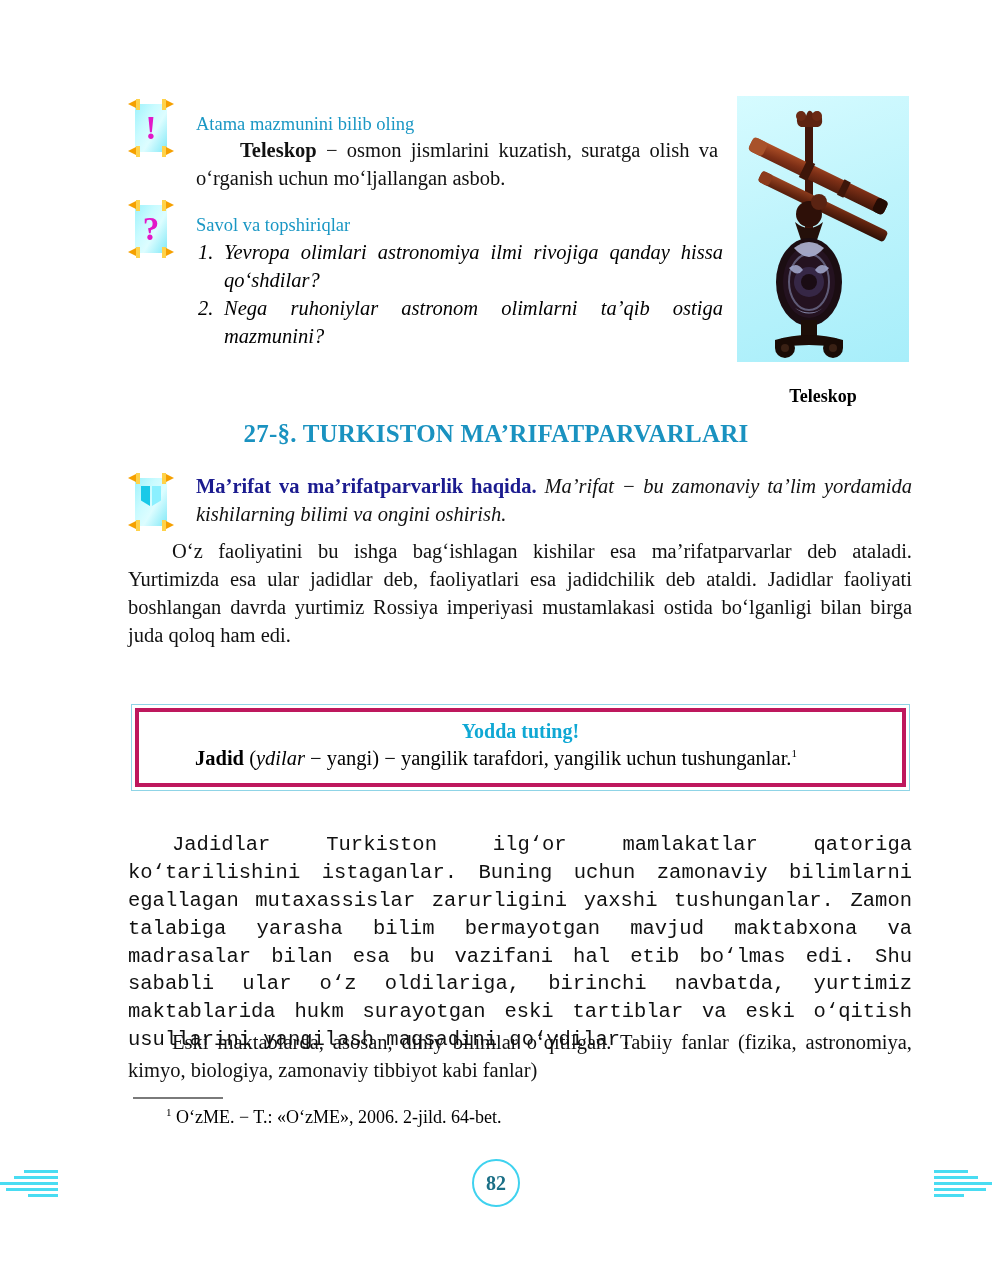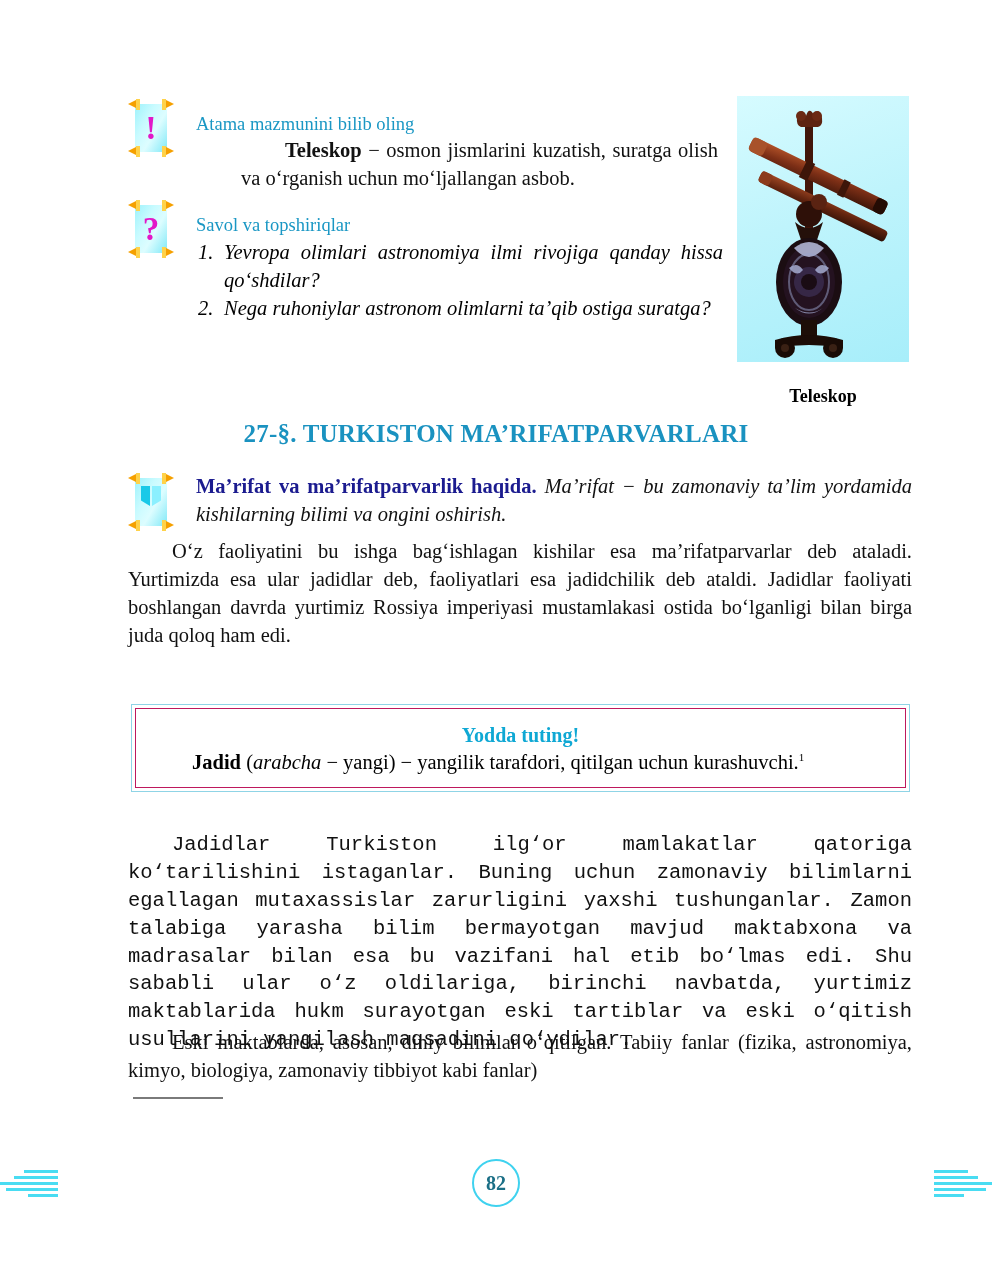--- a/index.html
+++ b/index.html
@@ -106,21 +106,21 @@
     font-size: 20.5px;
     line-height: 1.36;
     text-align: justify;
     color: #111;
   }
   .body-serif b { font-weight: bold; }
   .body-serif i { font-style: italic; }
 
   
   #term-block { left: 196px; top: 99px; width: 522px; }
-  #term-block .defn { text-indent: 44px; margin-left: 45px; }
+  #term-block .defn { text-indent: 44px; }
 
   
   #questions-block { left: 196px; top: 200px; width: 527px; }
   .qlist {
     list-style: none;
     margin: 0;
     padding: 0;
   }
   .qlist li {
     position: relative;
@@ -177,22 +177,22 @@
   #remember-box {
     position: absolute;
     left: 131px; top: 704px;
     width: 779px;
     box-sizing: border-box;
     border: 1px solid #8fd4e6;
     padding: 3px;
     background: #ffffff;
   }
   #remember-box .inner {
-    border: 1px solid #be185d;
-    padding: 15px 14px 10px 14px;
+    border: 4px solid #be185d;
+    padding: 8px 14px 10px 14px;
   }
   #remember-title {
     text-align: center;
     color: #0fa8d4;
     font-weight: bold;
     font-size: 20px;
     margin-bottom: 2px;
   }
   #remember-text { text-indent: 42px; font-size: 20.5px; line-height: 1.36; text-align: justify; }
 
@@ -284,21 +284,21 @@
     <div class="cnr l tl"></div>
     <div class="cnr r tr"></div>
     <div class="cnr l bl"></div>
     <div class="cnr r br"></div>
   </div>
 
   <div class="block" id="questions-block">
     <div class="blk-title">Savol va topshiriqlar</div>
     <ol class="qlist">
       <li><span class="num">1.</span><span>Yevropa olimlari astronomiya ilmi rivojiga qanday hissa  qo‘shdilar?</span></li>
-      <li><span class="num">2.</span><span>Nega ruhoniylar astronom olimlarni ta’qib ostiga suratga?</span></li>
+      <li><span class="num">2.</span><span>Nega ruhoniylar astronom olimlarni ta’qib ostiga mazmunini?</span></li>
     </ol>
   </div>
 
   <div id="telescope-figure">
     <svg width="172" height="266" viewBox="0 0 172 266">
       <defs>
         <linearGradient id="tubeG" x1="0" y1="0" x2="1" y2="1">
           <stop offset="0" stop-color="#b8562a"></stop>
           <stop offset="0.45" stop-color="#7d2f16"></stop>
           <stop offset="1" stop-color="#3a1408"></stop>
@@ -368,28 +368,29 @@
 
   <div class="block body-serif" id="intro-block">
     <span class="lead"><b id="intro-lead-label">Ma’rifat va ma’rifatparvarlik haqida.</b><i> Ma’rifat − bu zamonaviy ta’lim yordamida kishilarning bilimi va ongini oshirish.</i></span>
   </div>
 
   <div class="block body-serif" id="para-2">O‘z faoliyatini bu ishga bag‘ishlagan kishilar esa ma’rifatparvarlar deb ataladi. Yurtimizda esa ular jadidlar deb, faoliyatlari esa jadidchilik deb ataldi. Jadidlar faoliyati boshlangan davrda yurtimiz Rossiya imperiyasi mustamlakasi ostida bo‘lganligi bilan birga juda qoloq ham edi.</div>
 
   <div id="remember-box">
     <div class="inner">
       <div id="remember-title">Yodda tuting!</div>
-      <div id="remember-text"><b>Jadid</b><span> (</span><i>arabcha</i><span> − yangi) − yangilik tarafdori, qitilgan uchun kurashuvchi.</span><sup style="font-size:11px;">1</sup></div>
+      <div id="remember-text"><b>Jadid</b><span> (</span><i>ydilar</i><span> − yangi) − yangilik tarafdori, yangilik uchun tushunganlar.</span><sup style="font-size:11px;">1</sup></div>
     </div>
   </div>
 
   <div class="block body-serif" id="para-3">Jadidlar Turkiston ilg‘or mamlakatlar qatoriga ko‘tarilishini istaganlar. Buning uchun zamonaviy bilimlarni egallagan mutaxassislar zarurligini yaxshi tushunganlar. Zamon talabiga yarasha bilim bermayotgan mavjud maktabxona va madrasalar bilan esa bu vazifani hal etib bo‘lmas edi. Shu sababli ular o‘z oldilariga, birinchi navbatda, yurtimiz maktablarida hukm surayotgan eski tartiblar va eski o‘qitish usullarini yangilash maqsadini qo‘ydilar.</div>
   <div class="block body-serif" id="para-4">Eski maktablarda, asosan, diniy bilimlar o‘qitilgan. Tabiiy fanlar (fizika, astronomiya, kimyo, biologiya, zamonaviy tibbiyot kabi fanlar)</div>
 
   <div id="footnote-rule"></div>
+  <div id="footnote"><sup>1</sup><span> O‘zME. − T.: «O‘zME», 2006. 2-jild. 64-bet.</span></div>
 
   <div id="page-number-wrap">
     <div class="pn-lines left">
       <i class="w1"></i>
         <i class="w3"></i>
         <i class="w4"></i>
         <i class="w2"></i>
         <i class="w5"></i>
     </div>
     <div id="page-circle">82</div>

